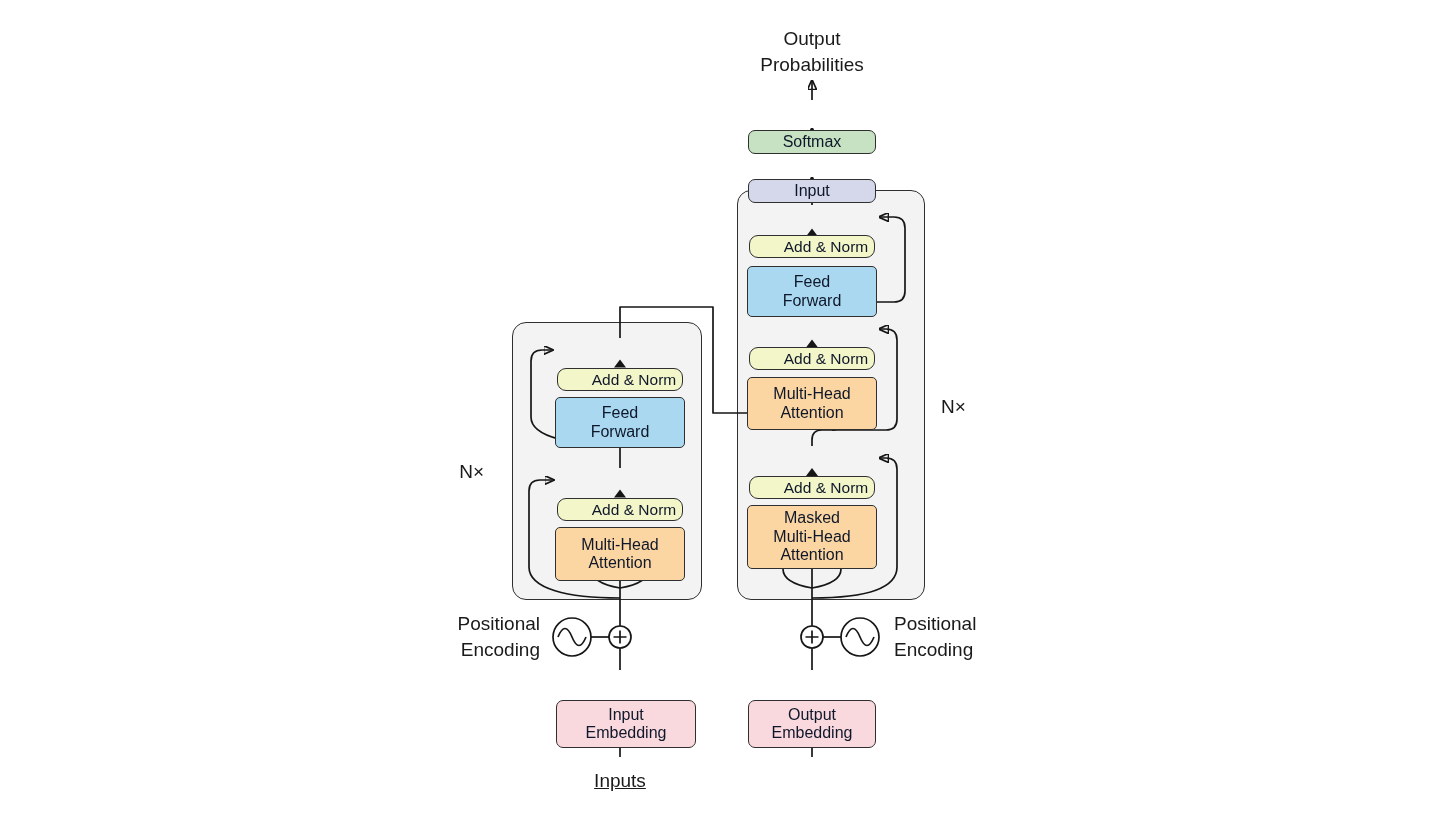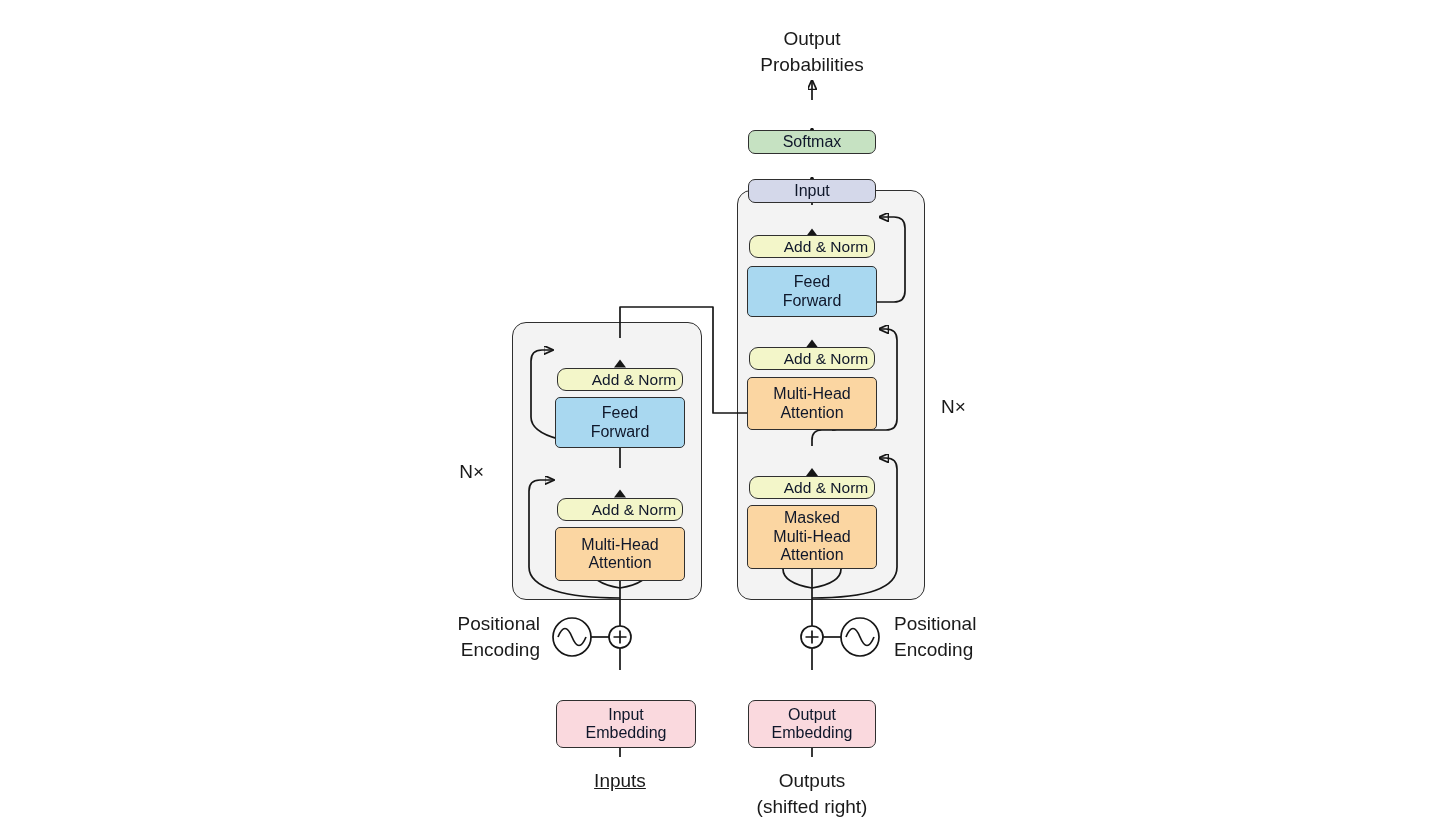--- a/index.html
+++ b/index.html
@@ -120,22 +120,20 @@
   <div class="box r9 small-box" style="left: 749px; top: 446px; width: 126px; height: 23px; background-color: rgb(243, 246, 201);">Add &amp; Norm</div>
   <div class="box r5" style="left: 747px; top: 475px; width: 130px; height: 64px; background-color: rgb(251, 214, 162);">Masked
 Multi-Head
 Attention</div>
   <div class="box r7" style="left: 748px; top: 670px; width: 128px; height: 48px; background-color: rgb(250, 217, 222);">Output
 Embedding</div>
 
   <div class="label t-center" style="left:712px; top:26px; width:200px;">Output
 Probabilities</div>
   <div class="label t-center" style="left:550px; top:768px; width:140px;text-decoration:underline;">Inputs</div>
-  <div class="label t-center" style="left:722px; top:768px; width:180px;">Outputs
-(shifted right)</div>
   <div class="label t-right" style="left:400px; top:611px; width:140px;">Positional
 Encoding</div>
   <div class="label t-left" style="left:894px; top:611px; width:140px;">Positional
 Encoding</div>
   <div class="label t-right" style="left:434px; top:459px; width:50px;">N×</div>
   <div class="label t-left" style="left:941px; top:394px; width:50px;">N×</div>
 
 </div>
 
 </body></html>

